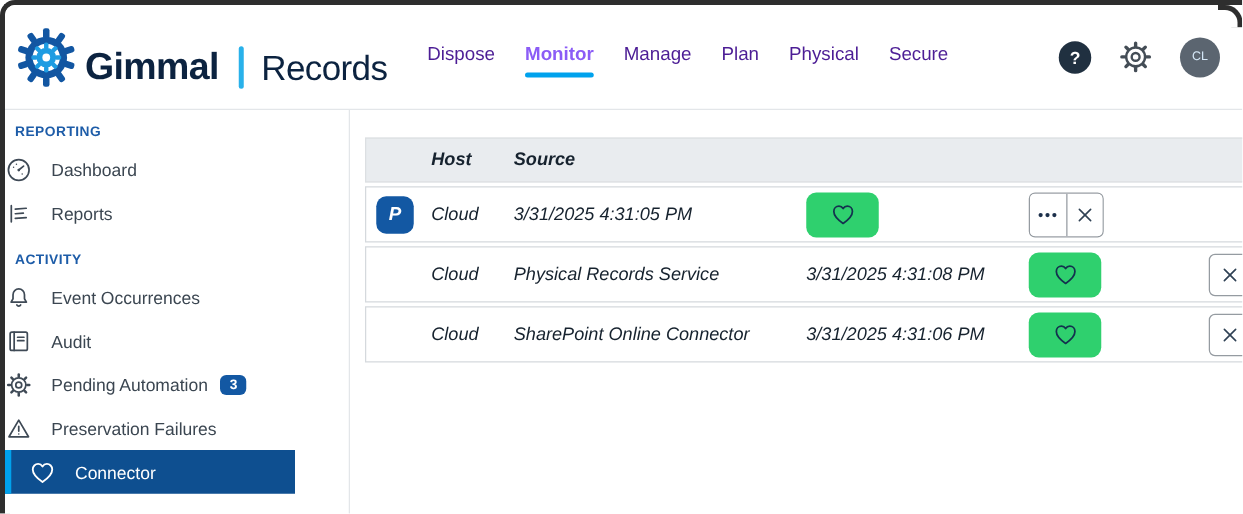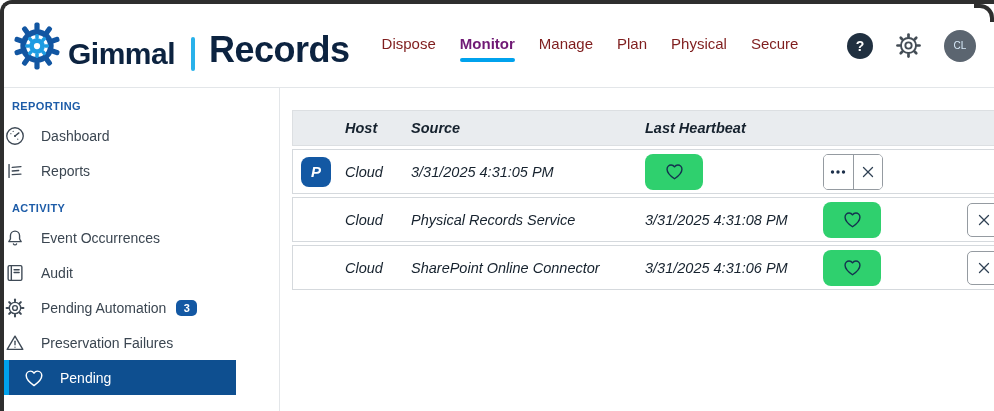--- a/index.html
+++ b/index.html
@@ -18,25 +18,25 @@
   }
 
   
   .app-header {
     height:84px; display:flex; align-items:center;
     border-bottom:1px solid #e3e6e9; background:#fff; padding-left:8px;
   }
   .brand { display:flex; align-items:flex-end; }
   .brand-name { font-size:30px; font-weight:bold; color:#0c2340; letter-spacing:-0.5px; margin-left:6px; }
   .brand-divider { width:4px; height:34px; background:#29b1ea; border-radius:2px; margin:0 14px 0 16px; }
-  .brand-product { font-size:36px; font-weight:bold; color:#0c2340; letter-spacing:-0.5px; }
+  .brand-product { font-size:28px; font-weight:normal; color:#0c2340; letter-spacing:-0.5px; }
 
   .primary-nav { display:flex; align-items:center; gap:24px; margin-left:32px; }
-  .nav-item { font-size:15px; color:#7f1d1d; text-decoration:none; position:relative; padding:6px 0 10px 0; cursor:pointer; }
-  .nav-item.active { color:#701a75; font-weight:bold; }
+  .nav-item { font-size:15px; color:#4c1d95; text-decoration:none; position:relative; padding:6px 0 10px 0; cursor:pointer; }
+  .nav-item.active { color:#8b5cf6; font-weight:bold; }
   .nav-item.active::after {
     content:""; position:absolute; left:0; right:0; bottom:0;
     height:4px; background:#00a2ed; border-radius:2px;
   }
 
   .header-actions { margin-left:auto; margin-right:18px; display:flex; align-items:center; gap:22px; }
   .help-btn {
     width:26px; height:26px; border-radius:50%; background:#203040; color:#fff;
     font-size:14px; font-weight:bold; display:flex; align-items:center; justify-content:center; cursor:pointer;
   }
@@ -263,32 +263,31 @@
         </span>
         <span class="lbl">Preservation Failures</span>
       </div>
 
       <div class="side-item selected">
         <span class="icn">
           <svg width="24" height="24" viewBox="0 0 24 24" fill="none" stroke="#ffffff" stroke-width="1.6" stroke-linejoin="round">
             <path d="M12 20.3C9.2 18.4 3.5 14 3.5 9.4 3.5 6.6 5.6 4.5 8.2 4.5c1.6 0 3 .9 3.8 2.2.8-1.3 2.2-2.2 3.8-2.2 2.6 0 4.7 2.1 4.7 4.9 0 4.6-5.7 9-8.5 10.9z"></path>
           </svg>
         </span>
-        <span class="lbl">Pending</span>
+        <span class="lbl">Connector</span>
       </div>
     </aside>
 
     <main class="main">
       <div class="svc-table">
 
         <div class="t-grid thead">
           <div></div>
           <div>Host</div>
           <div>Source</div>
-          <div>Last Heartbeat</div>
           <div></div>
             <div></div>
         </div>
 
         <div class="t-grid trow">
           <div class="cell-badge">
             <div class="p-badge">P</div>
           </div>
           <div>Cloud</div>
           <div>3/31/2025 4:31:05 PM</div>

